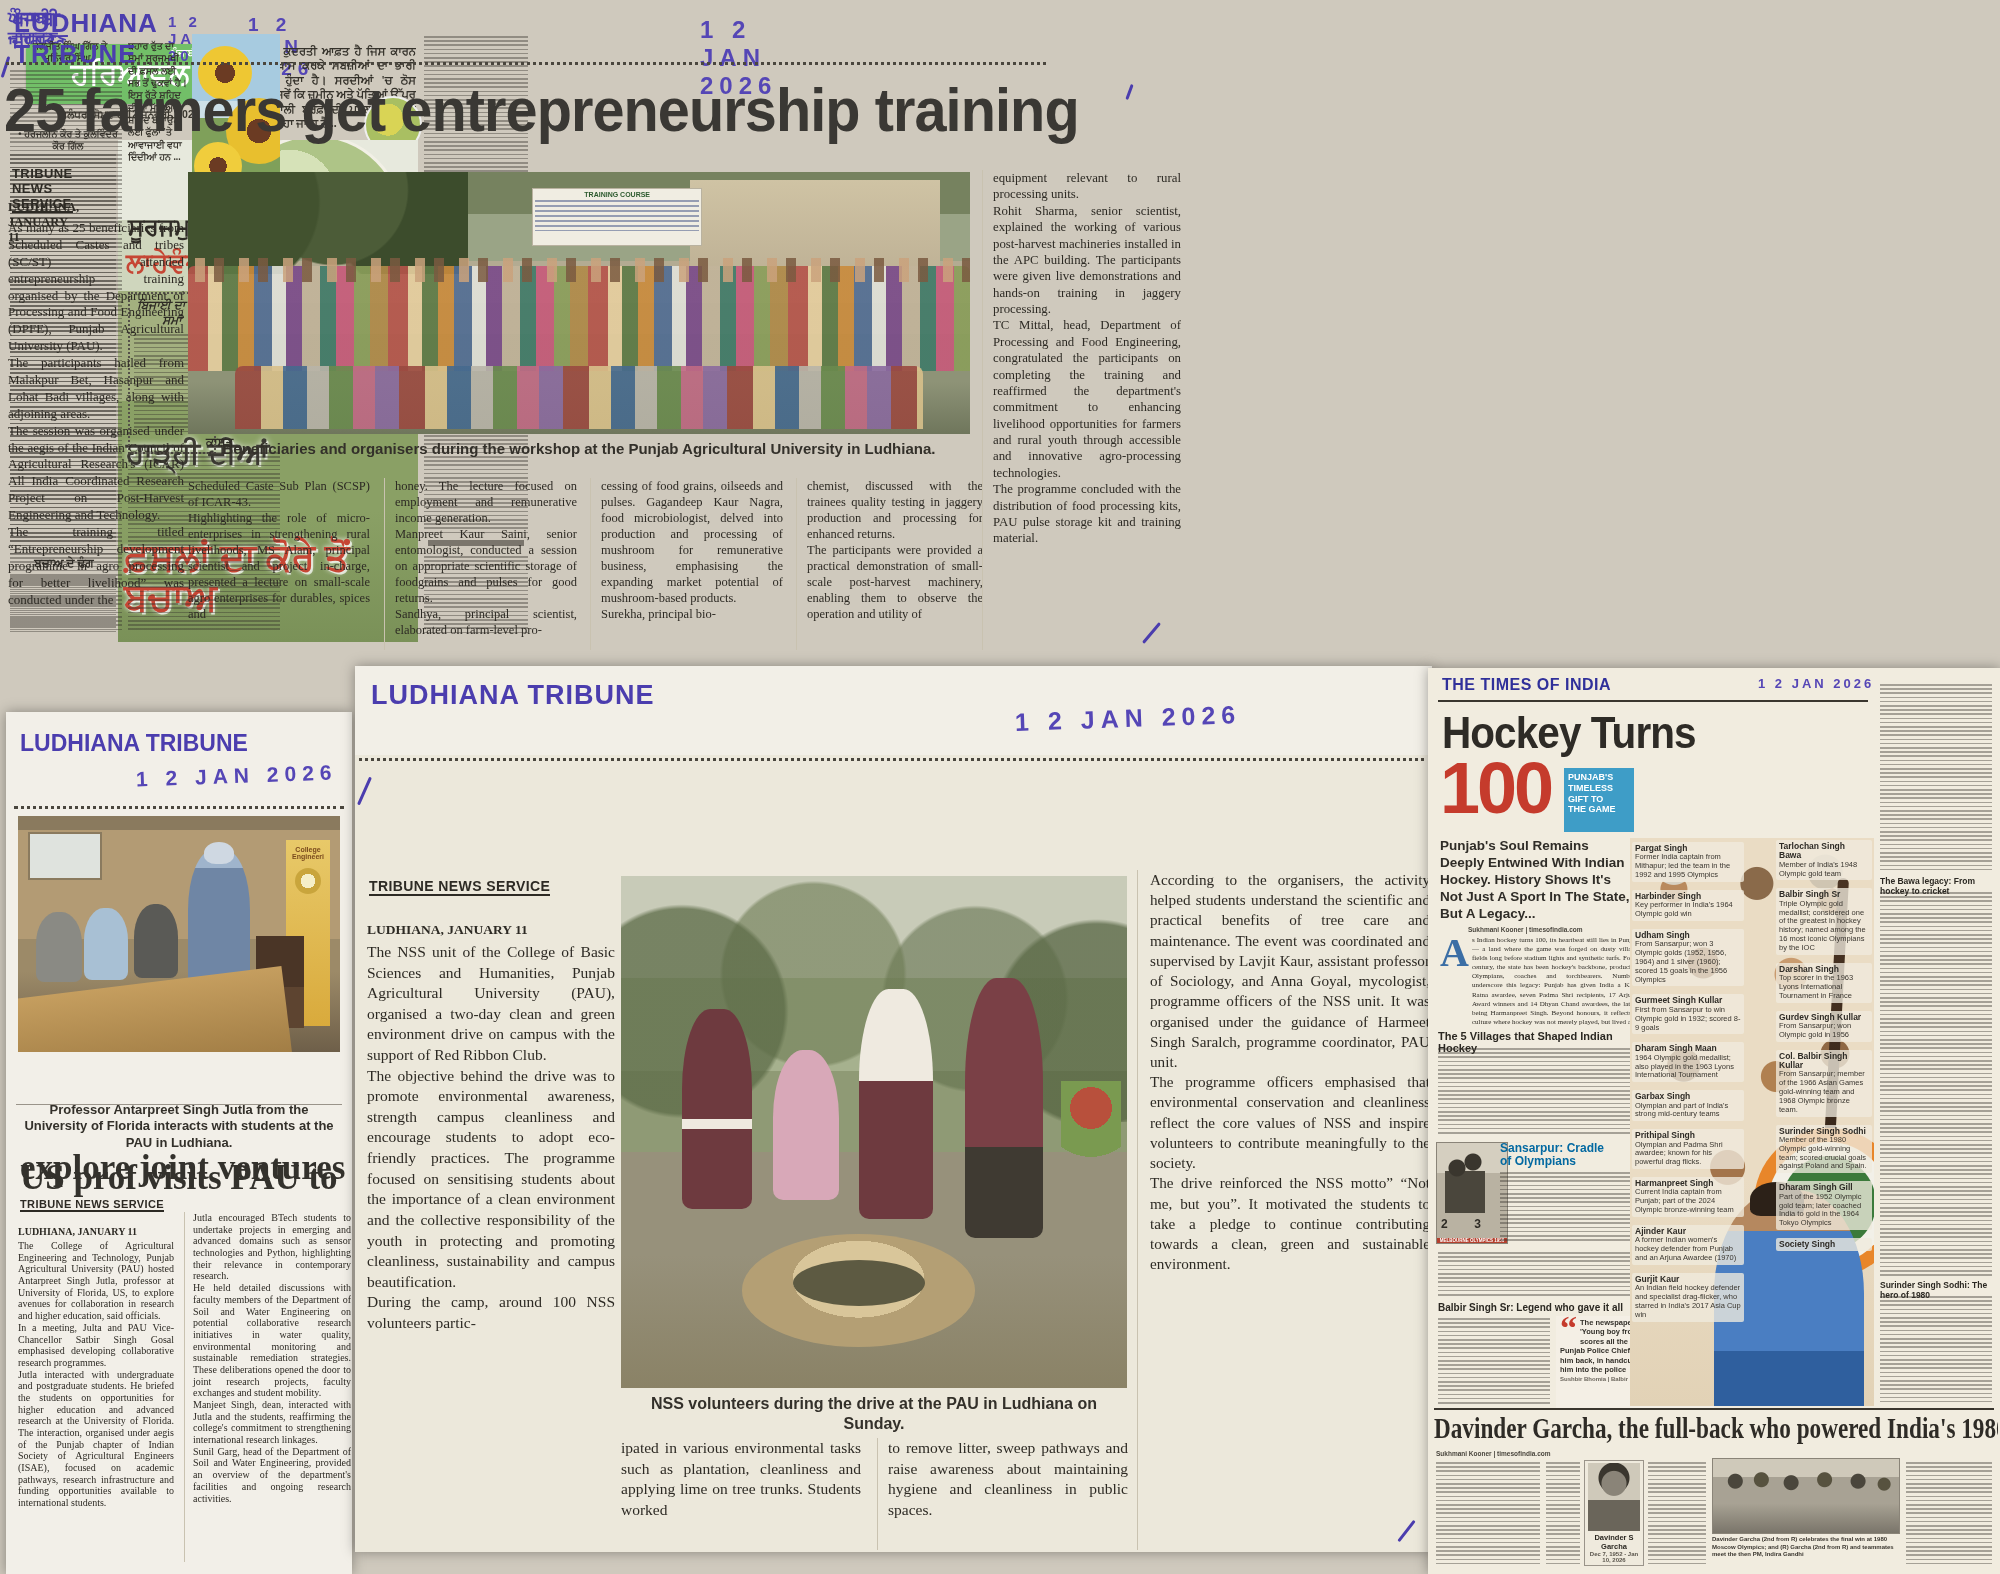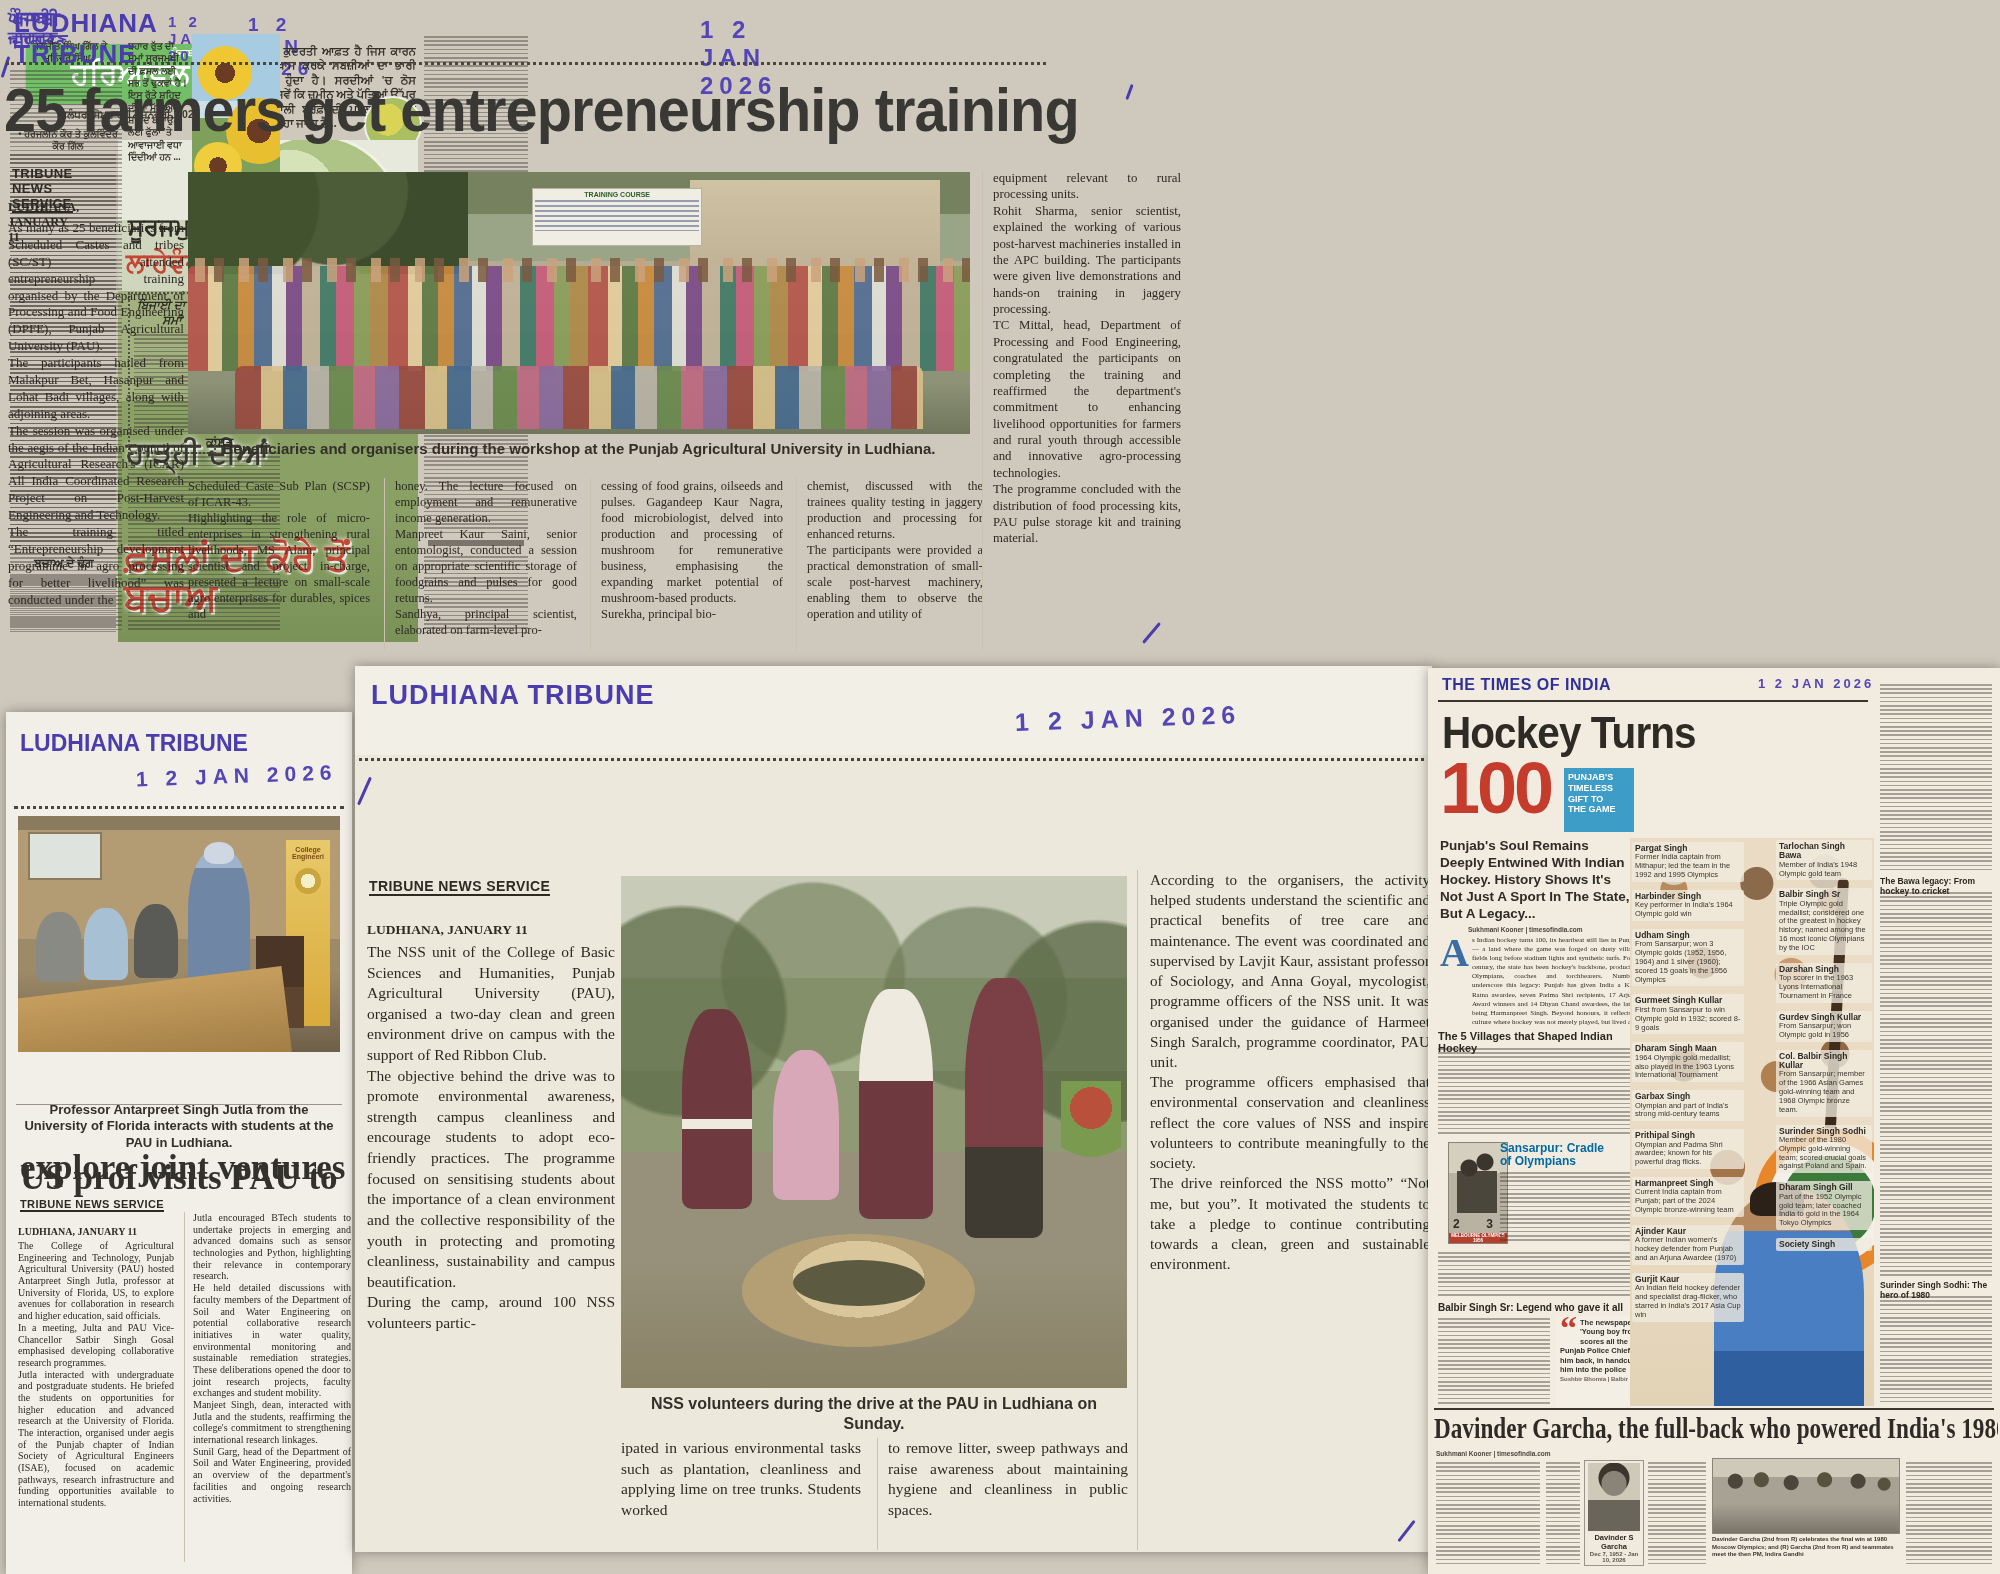--- a/index.html
+++ b/index.html
@@ -220,21 +220,21 @@
     <div class="p sans" style="left:12px;top:170px;width:196px;font-size:13.5px;font-weight:700;color:#2f2c27;line-height:1.25;">Punjab's Soul Remains Deeply Entwined With Indian Hockey. History Shows It's Not Just A Sport In The State, But A Legacy...</div>
     <div class="p sans" style="left:40px;top:258px;font-size:6.5px;font-weight:700;color:#4a463e;">Sukhmani Kooner | timesofindia.com</div>
 
     <div class="p" style="left:12px;top:268px;width:198px;height:90px;overflow:hidden;">
       <span style="float:left;font-size:40px;line-height:.85;font-weight:700;color:#3b6ea5;margin-right:3px;">A</span>
       <span class="body" style="font-size:7px;line-height:1.3;display:block;text-align:justify;">s Indian hockey turns 100, its heartbeat still lies in Punjab — a land where the game was forged on dusty village fields long before stadium lights and synthetic turfs. For a century, the state has been hockey's backbone, producing Olympians, coaches and torchbearers. Numbers underscore this legacy: Punjab has given India a Khel Ratna awardee, seven Padma Shri recipients, 17 Arjuna Award winners and 14 Dhyan Chand awardees, the latest being Harmanpreet Singh. Beyond honours, it reflects a culture where hockey was not merely played, but lived and inherited across generations.</span>
     </div>
     <div class="p sans" style="left:10px;top:362px;width:200px;font-size:11px;font-weight:700;color:#2b2822;">The 5 Villages that Shaped Indian Hockey</div>
     <div class="p micro2" style="left:10px;top:380px;width:198px;height:86px;"></div>
 
-    <div class="p" style="left:20px;top:474px;width:58px;height:100px;background:linear-gradient(180deg,#d5cfc0 0 30%,#b9b2a2 30% 100%);border:1px solid #8a8478;overflow:hidden;">
+    <div class="p" style="left:8px;top:474px;width:58px;height:100px;background:linear-gradient(180deg,#d5cfc0 0 30%,#b9b2a2 30% 100%);border:1px solid #8a8478;overflow:hidden;padding-left:12px;">
       <div style="position:absolute;left:8px;top:10px;width:40px;height:60px;background:radial-gradient(circle at 30% 25%,#3a362e 0 8px,transparent 9px),radial-gradient(circle at 70% 15%,#3a362e 0 8px,transparent 9px),linear-gradient(180deg,transparent 0 30%,#4a463c 30% 100%);"></div>
       <div class="sans" style="position:absolute;left:4px;bottom:12px;font-size:12px;font-weight:700;color:#2e2b25;white-space:pre;">2        3</div>
       <div class="sans" style="position:absolute;left:0;bottom:0;width:100%;font-size:4.5px;font-weight:700;color:#fff;background:#b5402e;text-align:center;">MELBOURNE OLYMPICS 1956</div>
     </div>
     <div class="p sans" style="left:72px;top:474px;width:110px;font-size:12px;font-weight:700;color:#0369a1;line-height:1.1;">Sansarpur: Cradle of Olympians</div>
     <div class="p micro2" style="left:72px;top:504px;width:136px;height:70px;"></div>
     <div class="p micro2" style="left:10px;top:584px;width:198px;height:46px;"></div>
     <div class="p sans" style="left:10px;top:634px;width:190px;font-size:10px;font-weight:700;color:#2b2822;">Balbir Singh Sr: Legend who gave it all</div>
     <div class="p micro2" style="left:10px;top:650px;width:112px;height:86px;"></div>
 

